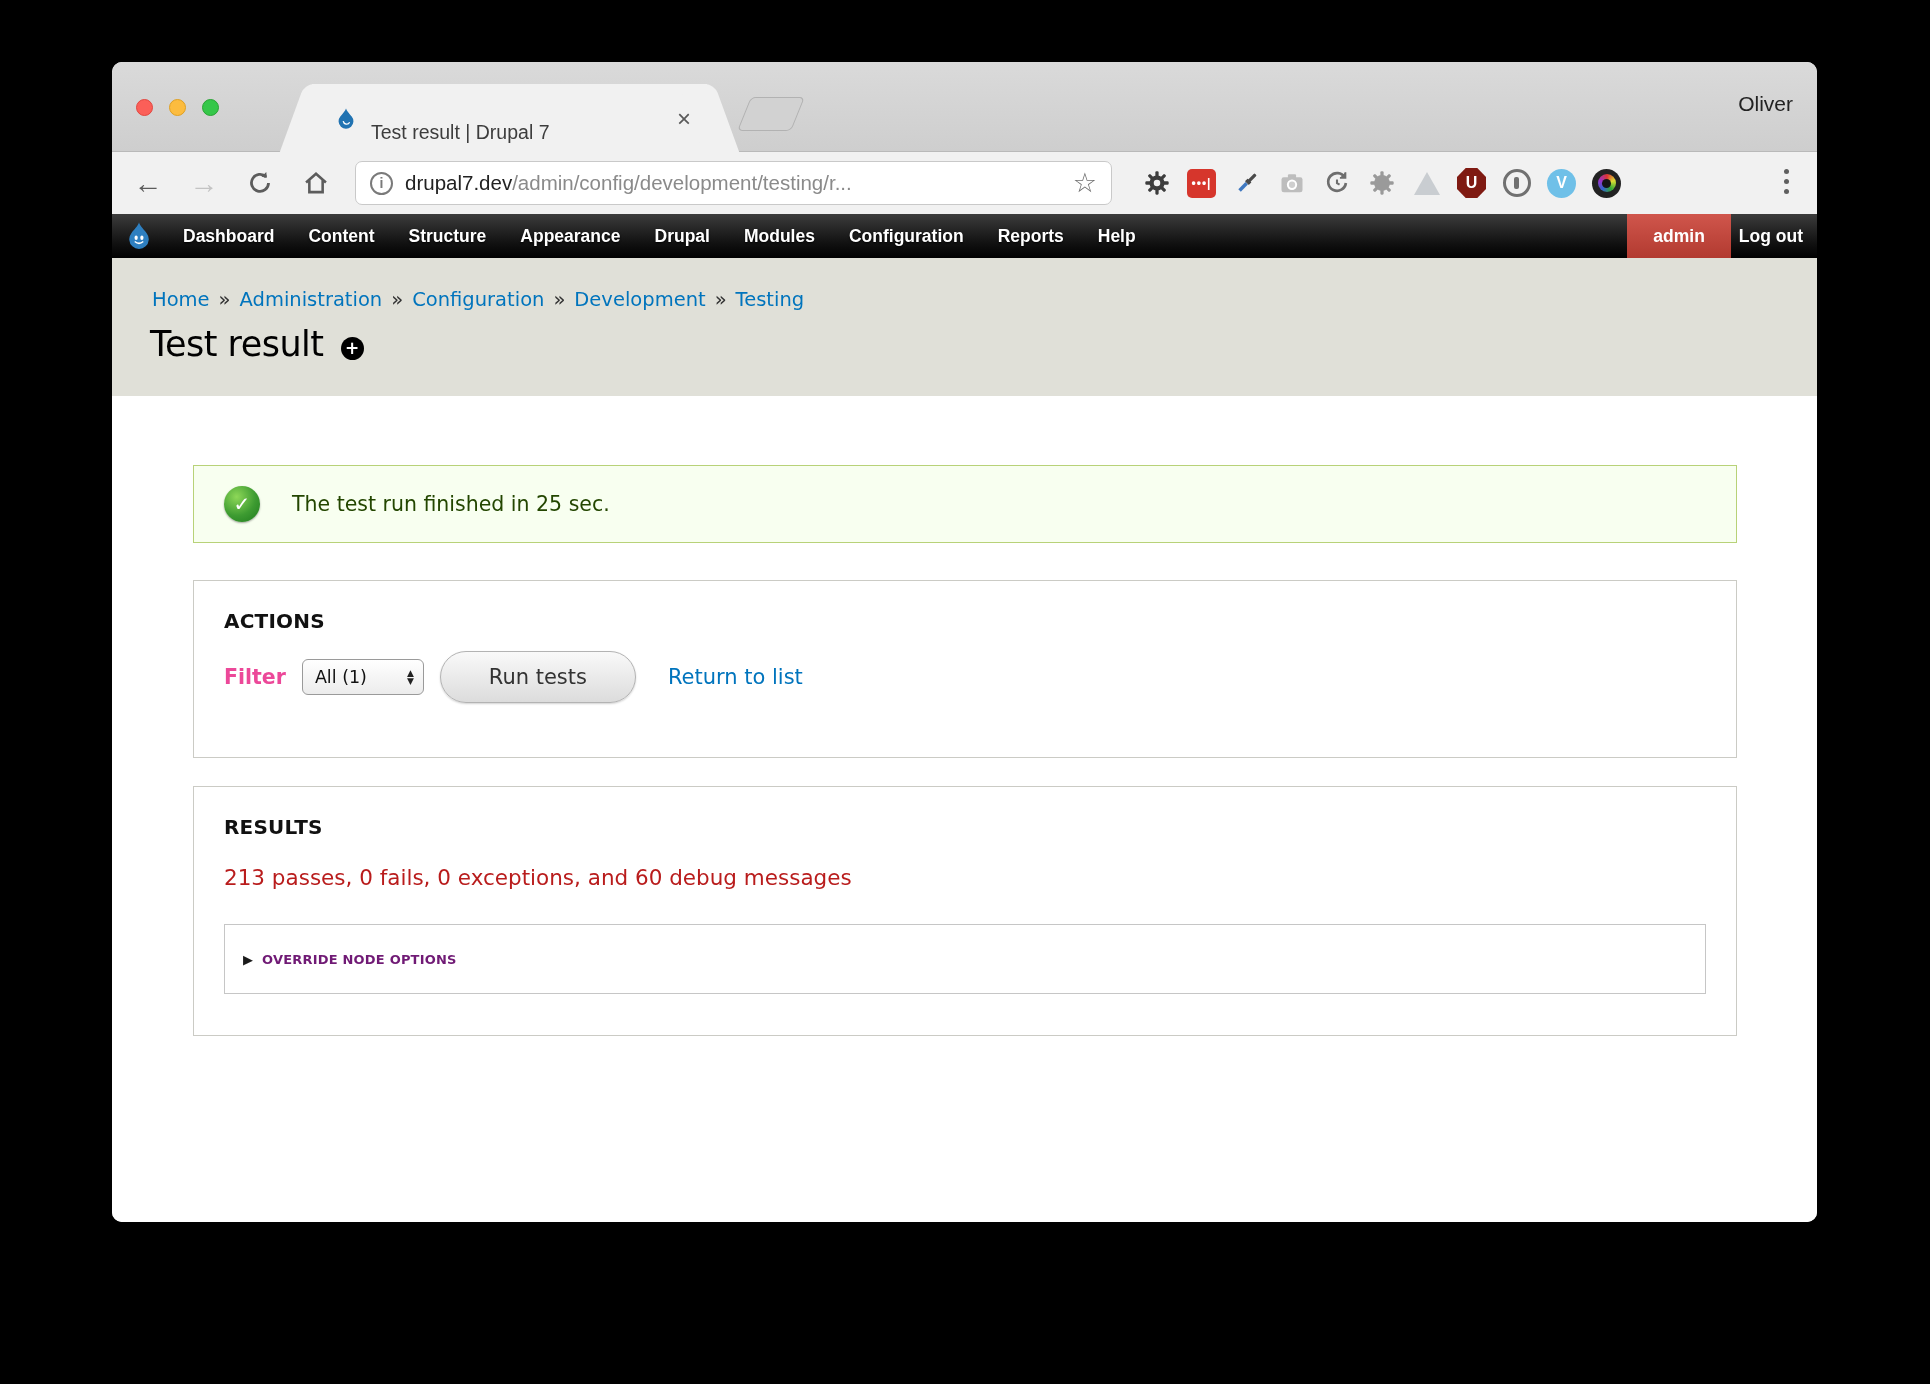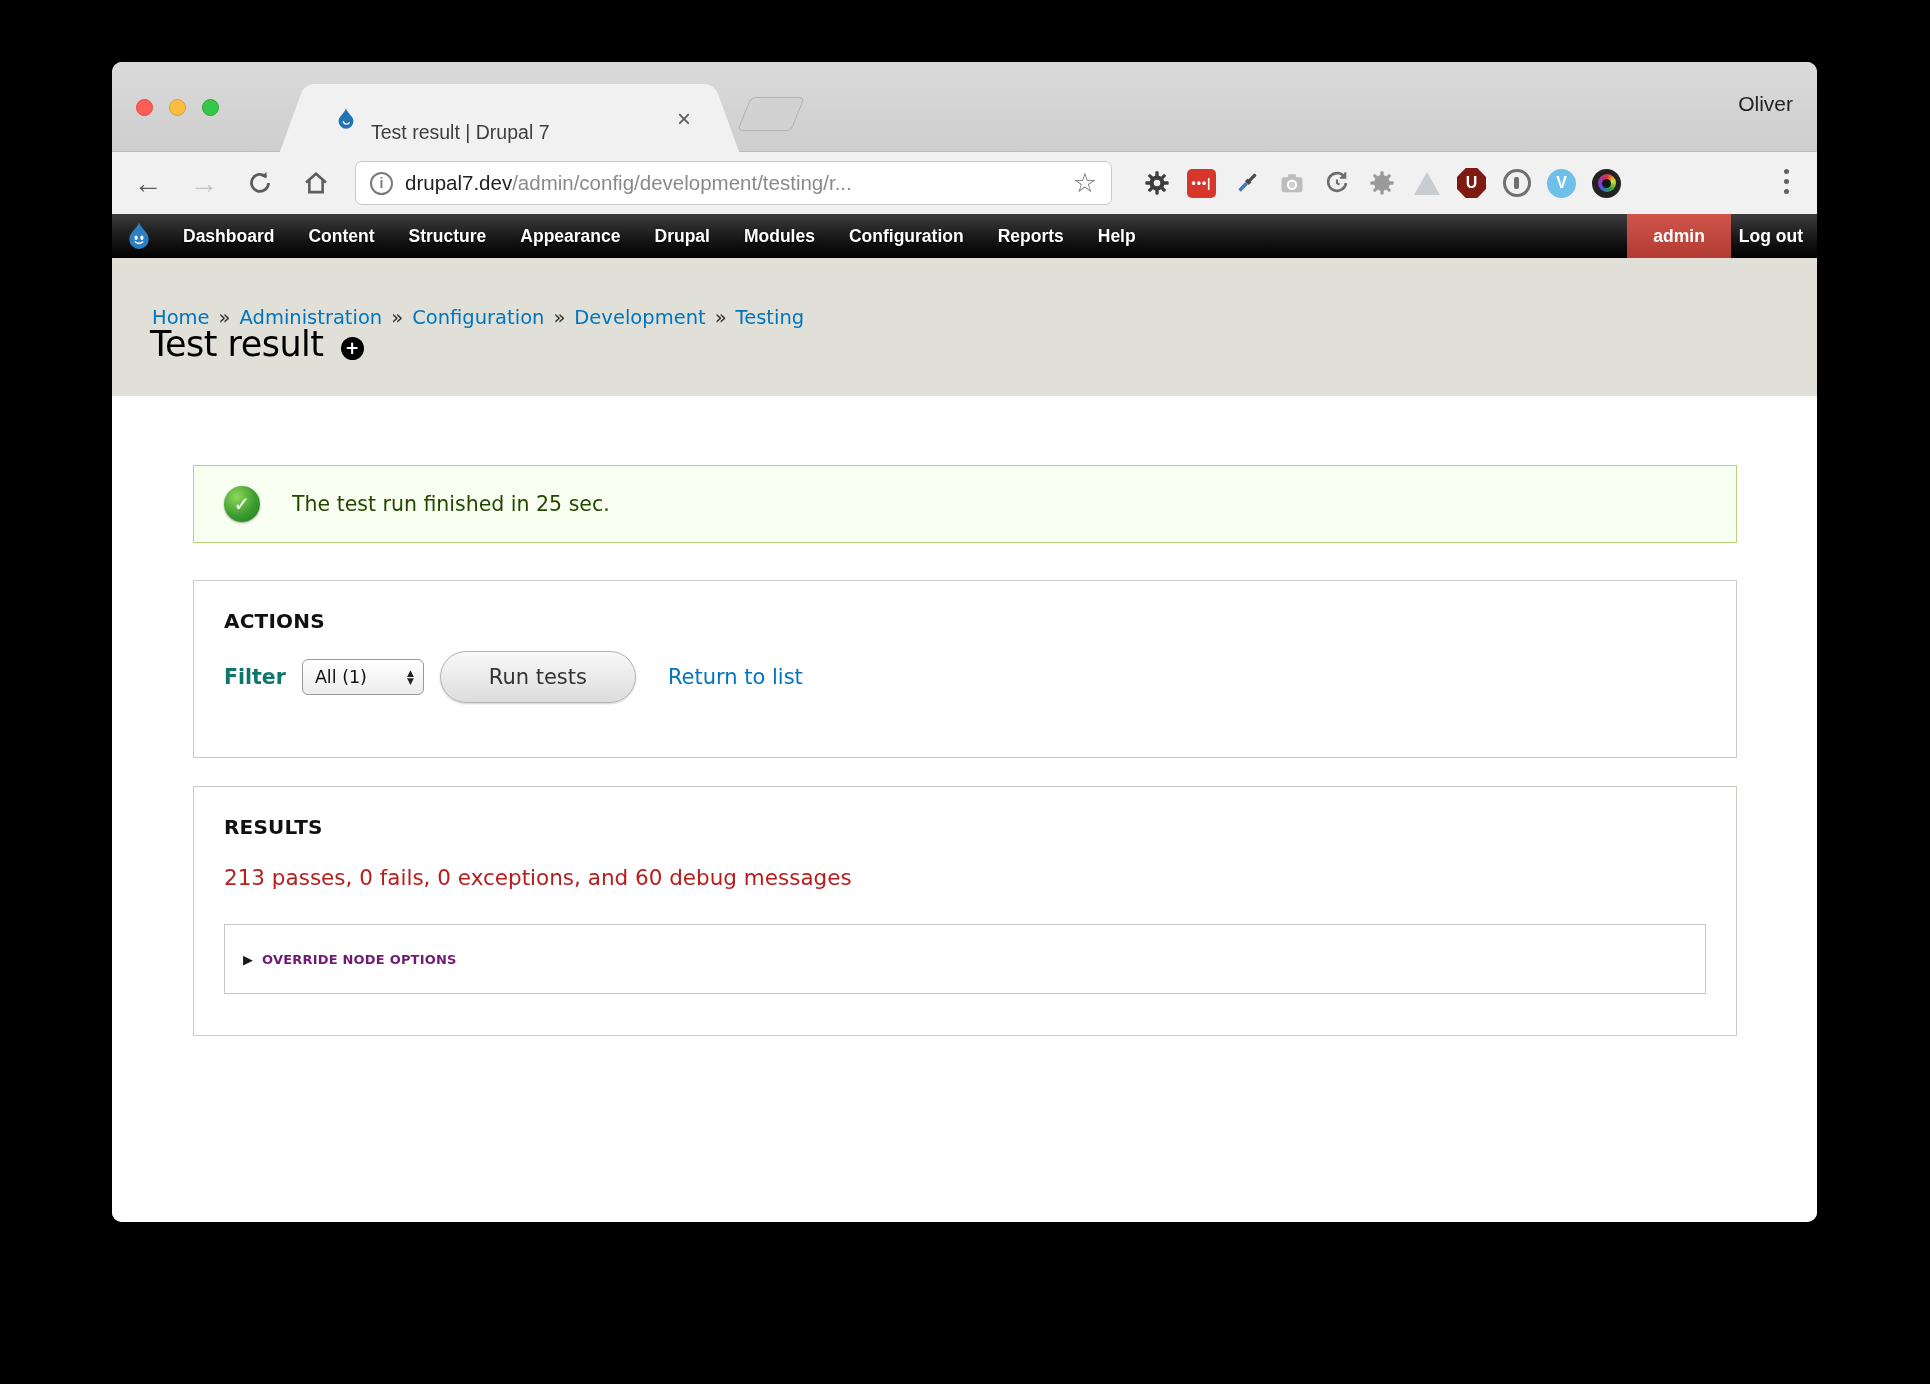--- a/index.html
+++ b/index.html
@@ -80,21 +80,21 @@
   .drupal-bar { height:44px; background:linear-gradient(#3c3c3c,#121212 65%,#000); display:flex; align-items:stretch; color:#fff; }
   .dlogo { width:54px; display:flex; align-items:center; justify-content:center; }
   .dmenu { display:flex; }
   .dmenu-item { display:flex; align-items:center; padding:0 17px; font-size:17.5px; font-weight:bold; text-shadow:0 1px 2px #000; cursor:default; }
   .bar-spacer { flex:1; }
   .admin-user { background:linear-gradient(#d0564c,#b23a30); display:flex; align-items:center; padding:0 26px; font-size:17.5px; font-weight:bold; }
   .logout { display:flex; align-items:center; padding:0 8px; margin-right:6px; font-size:17.5px; font-weight:bold; }
 
   
   .page-header { height:138px; background:#e0e0d8; position:relative; font-family:"DejaVu Sans", sans-serif; }
-  .breadcrumb { position:absolute; left:40px; top:48px; font-size:19.5px; }
+  .breadcrumb { position:absolute; left:40px; top:30px; font-size:19.5px; }
   .crumb-link { color:#0074bd; text-decoration:none; }
   .crumb-sep { color:#333; margin:0 9px; }
   .title-row { position:absolute; left:38px; top:66px; display:flex; align-items:center; gap:17px; }
   .title-row h1 { margin:0; font-size:35px; font-weight:500; color:#000; letter-spacing:-0.5px; }
   .shortcut-add { width:23px; height:23px; background:#000; border-radius:50%; color:#fff; font-size:17px; font-weight:bold;
                   display:flex; align-items:center; justify-content:center; margin-top:8px; line-height:1; }
 
   .content { background:#fff; height:826px; font-family:"DejaVu Sans", sans-serif; }
   .status {
     margin:69px 80px 0 81px; height:78px; border:1px solid #b8d278; background:#f8fff0;
@@ -103,21 +103,21 @@
   .status-icon { width:36px; height:36px; border-radius:50%; flex:none;
     background:radial-gradient(circle at 35% 30%, #8ed858, #3d9b31 55%, #1e7a1d);
     color:#fff; display:flex; align-items:center; justify-content:center;
     font-size:20px; font-weight:bold; box-shadow:0 1px 2px rgba(0,0,0,.35); }
   .status-text { margin-left:32px; color:#234600; font-size:20.5px; }
 
   .panel { margin:37px 80px 0 81px; border:1px solid #cbcbc5; padding:28px 30px; background:#fff; }
   .panel h2 { margin:0; font-size:20px; font-weight:bold; color:#111; letter-spacing:.2px; }
   .panel.actions { height:178px; }
   .actions-row { margin-top:18px; display:flex; align-items:center; }
-  .filter-label { font-weight:bold; font-size:20.5px; color:#0f766e; }
+  .filter-label { font-weight:bold; font-size:20.5px; color:#ec4899; }
   .select { margin-left:16px; width:122px; height:36px; border:1px solid #9a9a9a; border-radius:6px;
             background:linear-gradient(#fff,#ececec); display:flex; align-items:center; padding:0 9px 0 12px; }
   .select-value { font-size:17.5px; color:#111; }
   .stepper { margin-left:auto; display:flex; flex-direction:column; align-items:center; }
   .stepper i { font-style:normal; font-size:9px; line-height:8px; color:#222; }
   .run-btn { margin-left:16px; width:196px; height:52px; border-radius:27px; border:1px solid #b3b3b3;
              background:linear-gradient(#f9f9f9,#dcdcdc); font-size:21px; color:#333;
              font-family:"DejaVu Sans", sans-serif; box-shadow:0 1px 2px rgba(0,0,0,.18); cursor:default; }
   .blue-link { margin-left:32px; color:#0074bd; font-size:21px; text-decoration:none; }
   .panel.results { margin-top:28px; height:250px; }

